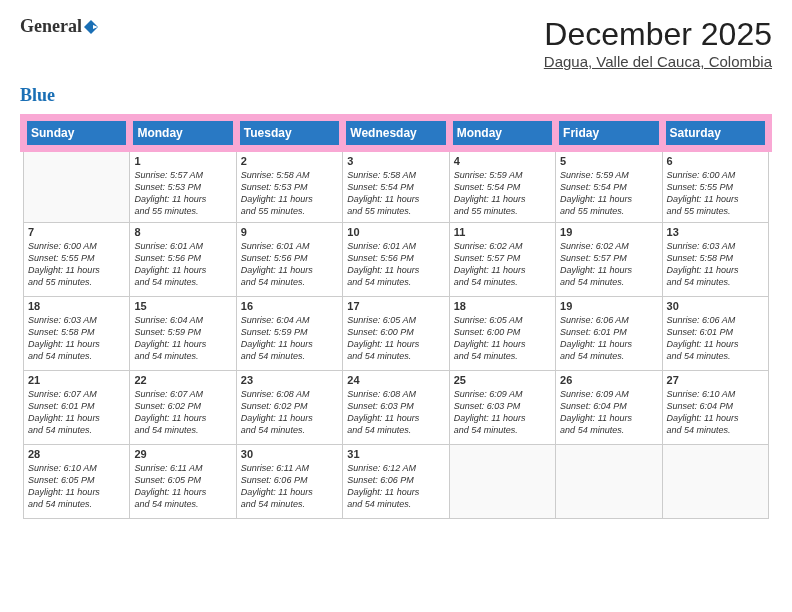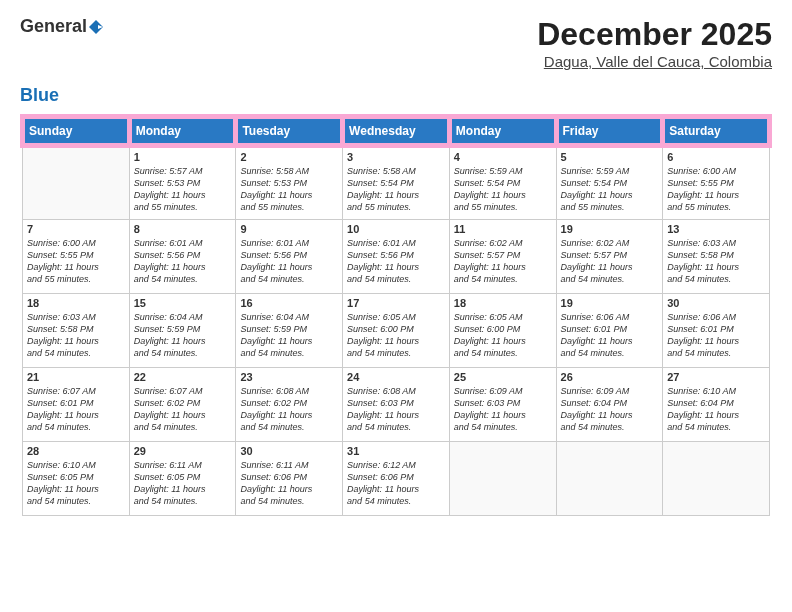--- a/index.html
+++ b/index.html
@@ -18,61 +18,62 @@
     .header {
       display: flex;
       justify-content: space-between;
       align-items: flex-start;
       margin-bottom: 8px;
     }
     .logo {
       display: flex;
       flex-direction: column;
       align-items: flex-start;
+      font-family: Liberation Serif, serif;
     }
     .logo-text {
       display: flex;
       align-items: center;
       font-size: 18px;
       font-weight: bold;
       color: #333;
     }
     .logo-general { color: #333; }
     .logo-blue { color: #1a6fb5; }
     .logo-icon {
       width: 14px;
       height: 14px;
       margin-left: 2px;
     }
     .title-block {
       text-align: right;
     }
     .calendar-title {
       font-size: 32px;
-      font-weight: bold;
+      font-weight: normal;
       color: #222;
     }
     .calendar-subtitle {
       font-size: 15px;
       color: #444;
       text-decoration: underline;
     }
     .calendar {
       width: 100%;
       border-collapse: collapse;
       table-layout: fixed;
     }
     .calendar th {
       background-color: #2979c4;
       color: #fff;
       font-size: 12px;
       font-weight: bold;
       padding: 5px 4px;
       text-align: left;
-      border: 5px solid #f9a8d4;
+      border: 7px solid #f9a8d4;
     }
     .calendar td {
       border: 1px solid #ccc;
       vertical-align: top;
       padding: 3px 4px;
       font-size: 9.5px;
       color: #333;
       height: 74px;
     }
     .day-num {

